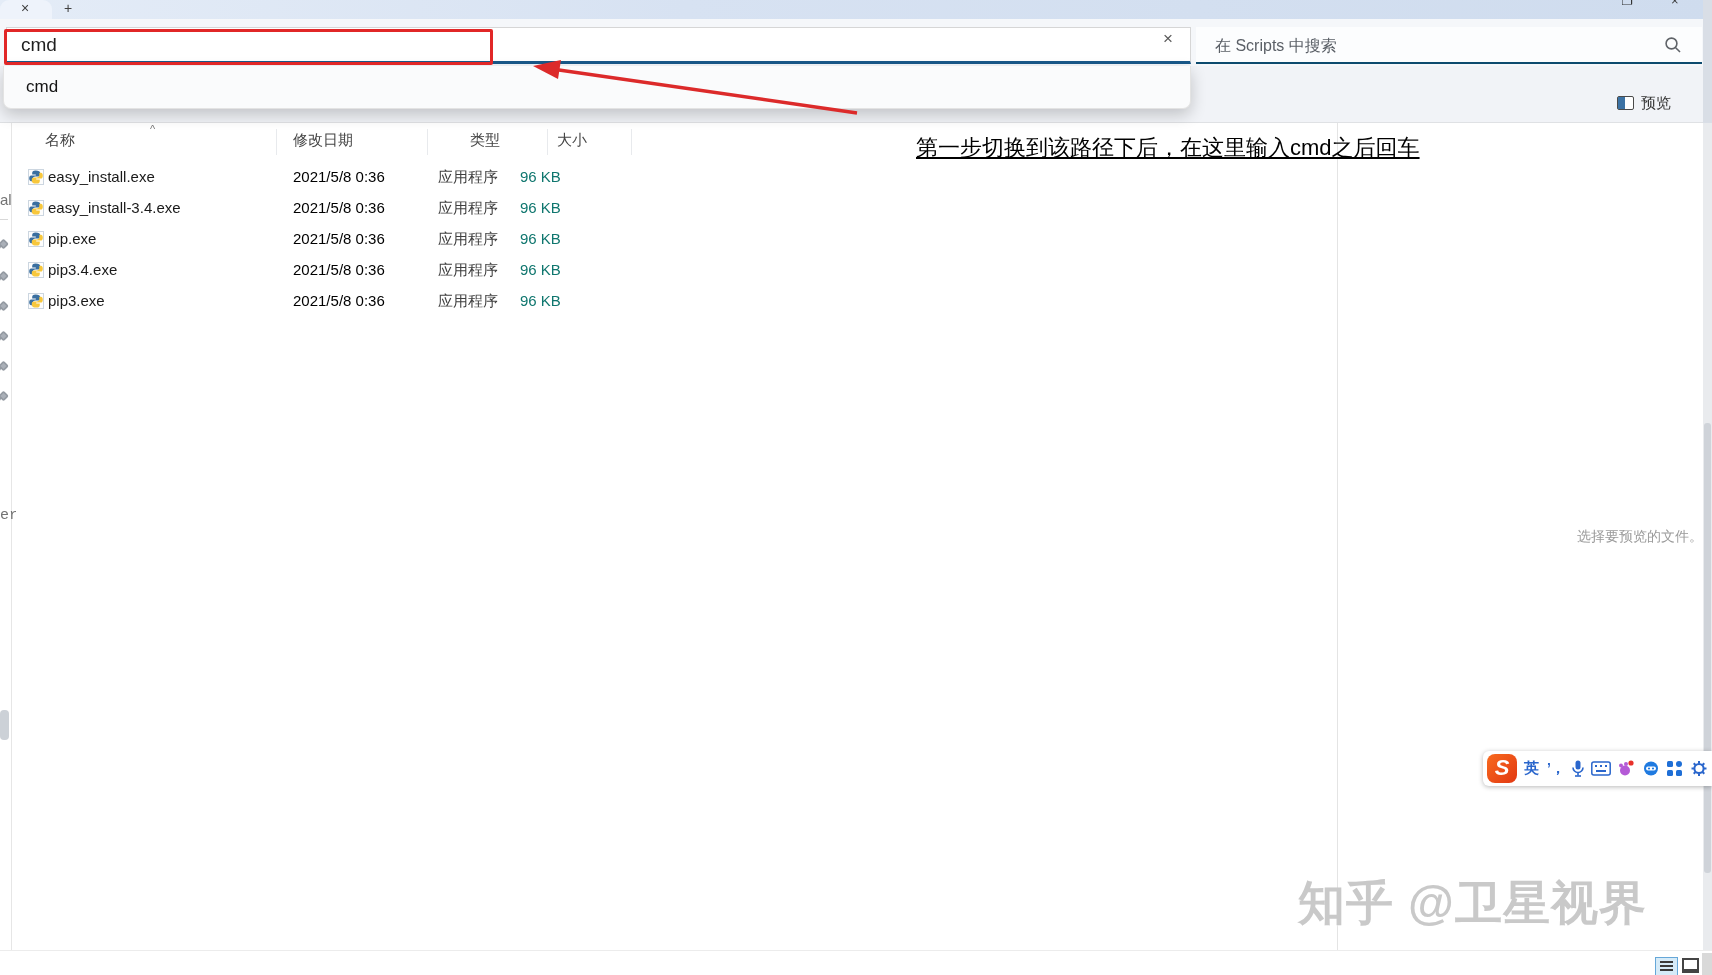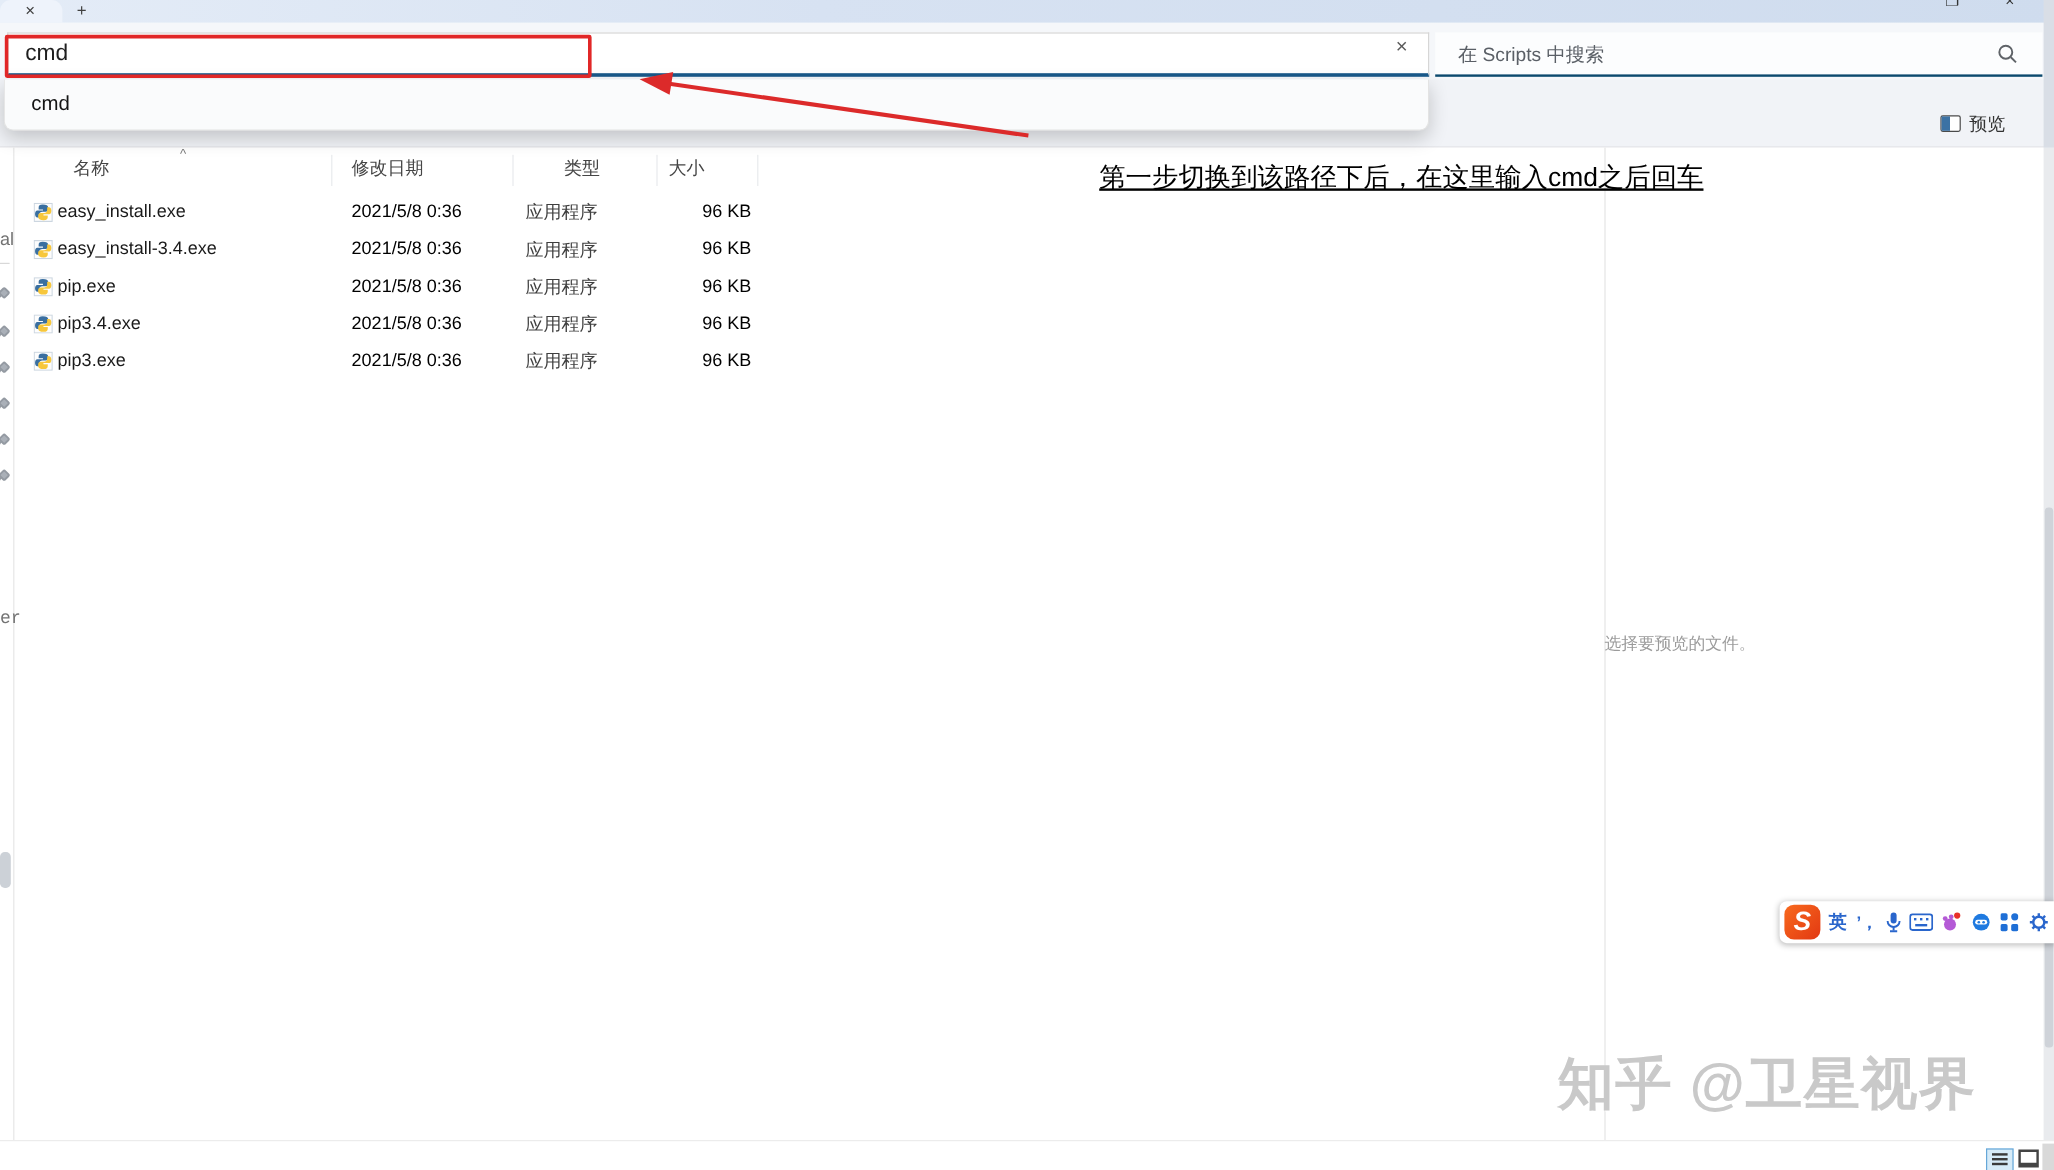--- a/index.html
+++ b/index.html
@@ -64,25 +64,25 @@
 
   .hdr-cell { top:8px; font-size:15px; color:#454545; cursor:pointer; }
   .hdr-sort { left:150px; top:0px; font-size:11px; color:#777; }
   .hdr-sep { top:6px; width:1px; height:26px; background:#e8eaed; }
 
   .frow { left:12px; width:1325px; height:31px; cursor:pointer; }
   .frow .ficon { position:absolute; left:16px; top:7px; width:16px; height:16px; }
   .frow .fname { position:absolute; left:36px; top:6px; font-size:15px; color:#1a1a1a; }
   .frow .fdate { position:absolute; left:281px; top:6px; font-size:15px; color:#000000; }
   .frow .ftype { position:absolute; left:426px; top:6px; font-size:15px; color:#3f3f3f; }
-  .frow .fsize { position:absolute; left:508px; top:6px; width:106px; text-align:right;
-    font-size:15px; color:#000000; }
+  .frow .fsize { position:absolute; left:508px; top:6px; width:106px; 
+    font-size:15px; color:#0f766e; }
 
   .pane-sep { left:1337px; top:0; width:1px; height:827px; background:#e4e4e4; }
-  .preview-hint { left:1337px; top:405px; width:366px; text-align:left; font-size:14px;
+  .preview-hint { left:1337px; top:405px; width:366px; text-align:right; font-size:14px;
     color:#9b9b9b; }
   .vscroll { left:1703px; top:0; width:9px; height:827px; background:#e9ebee; }
   .vscroll-thumb { left:1704px; top:300px; width:7px; height:450px; background:#cfd3d9;
     border-radius:3px; }
   .edge-strip { left:1703px; top:0; width:9px; height:123px; background:#d9dee6; }
 
   
   .ime { left:1483px; top:751px; width:229px; height:35px; background:#fff;
     border-radius:6px 0 0 6px; box-shadow:0 1px 5px rgba(0,0,0,.28); z-index:40;
     display:flex; align-items:center; }
@@ -185,21 +185,21 @@
       </svg>
     <svg class="abs pin" style="top:267px;" viewBox="0 0 14 14">
         <g stroke="#949aa2" stroke-width="1.6" fill="#aab0b8">
           <line x1="2" y1="12" x2="6" y2="8" fill="none"></line>
           <rect x="5.5" y="3" width="6" height="6" rx="1.2" transform="rotate(45 8.5 6)"></rect>
         </g>
       </svg>
     <span class="abs nav-frag" style="top:384px;font-family:Liberation Mono, monospace;">er</span>
     <div class="abs nav-scroll"></div>
 
-    <span class="abs hdr-cell" style="left:45px;margin-left:16px;">名称</span>
+    <span class="abs hdr-cell" style="left:45px;">名称</span>
     <span class="abs hdr-sort">^</span>
     <span class="abs hdr-cell" style="left:293px;">修改日期</span>
     <span class="abs hdr-cell" style="left:438px;margin-left:32px;">类型</span>
     <span class="abs hdr-cell" style="left:557px;">大小</span>
     <div class="abs hdr-sep" style="left:276px;"></div>
     <div class="abs hdr-sep" style="left:427px;"></div>
     <div class="abs hdr-sep" style="left:547px;"></div>
     <div class="abs hdr-sep" style="left:631px;"></div>
 
     <div id="rows">

